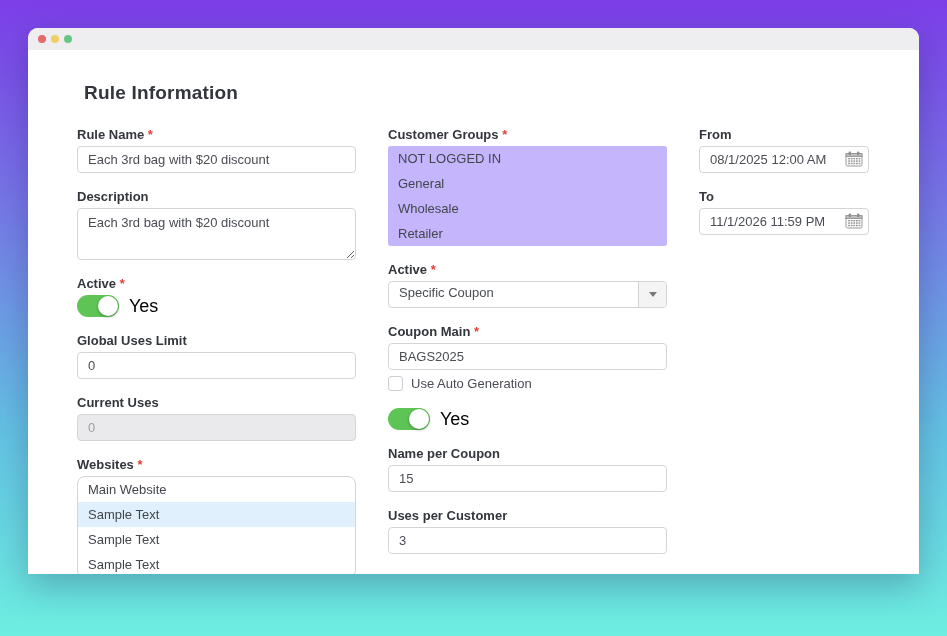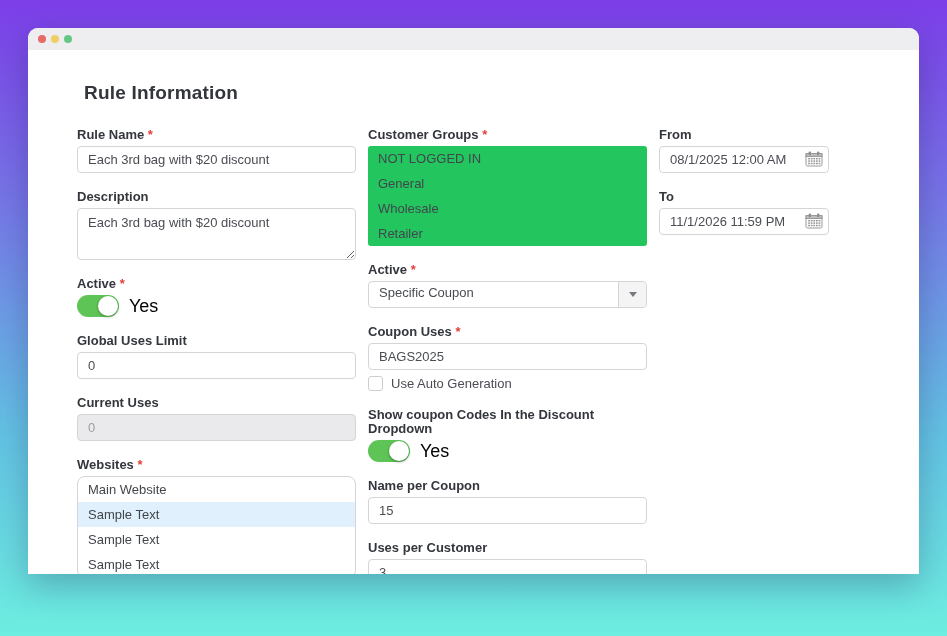--- a/index.html
+++ b/index.html
@@ -20,21 +20,21 @@
     display:flex; align-items:center; padding-left:10px; gap:5px;
   }
   .dot { width:8px; height:8px; border-radius:50%; }
   .dot-red { background:#e76a6a; }
   .dot-yellow { background:#f0cf62; }
   .dot-green { background:#66c785; }
 
   .content { padding:32px 0 0 28px; }
   h1.page-title { font-size:19px; line-height:22px; font-weight:bold; color:#32353b; margin-left:28px; letter-spacing:.2px; }
 
-  .columns { display:flex; gap:12px; padding-left:21px; margin-top:24px; }
+  .columns { display:flex; gap:32px; padding-left:21px; margin-top:24px; }
   .col1 { width:279px; }
   .col2 { width:279px; }
   .col3 { width:170px; }
 
   .field { margin-bottom:17px; }
   .label { display:block; font-size:13px; line-height:14px; font-weight:bold; color:#33363c; margin-bottom:4px; }
   .req { color:#e0403a; font-weight:bold; }
 
   .input {
     display:block; width:100%; height:27px;
@@ -50,21 +50,21 @@
   .toggle .knob {
     position:absolute; right:1px; top:1px; width:20px; height:20px;
     background:#fff; border-radius:50%; box-shadow:0 1px 3px rgba(0,0,0,.35);
   }
   .toggle-text { font-size:18px; color:#000000; margin-left:10px; }
 
   .listbox { border:1px solid #d5d5d9; border-radius:8px; background:#fff; overflow:hidden; }
   .listbox .row { height:25px; line-height:25px; padding-left:10px; font-size:13px; color:#42464c; cursor:default; }
   .listbox .row.selected { background:#e0f0fc; }
 
-  .multiselect { background:#22c55e; border-radius:3px; overflow:hidden; }
+  .multiselect { background:#c4b5fd; border-radius:3px; overflow:hidden; }
   .multiselect .row { height:25px; line-height:25px; padding-left:10px; font-size:13px; color:#42464c; cursor:default; }
 
   .select { position:relative; height:27px; border:1px solid #d5d5d9; border-radius:4px; background:#fff;
     display:flex; align-items:center; padding:0 38px 5px 10px; font-size:13px; color:#4a4d53; cursor:pointer; }
   .select-btn { position:absolute; right:0; top:0; bottom:0; width:28px; background:#f4f4f5;
     border-left:1px solid #d5d5d9; border-radius:0 4px 4px 0; display:flex; align-items:center; justify-content:center; }
   .caret { width:0; height:0; border-left:4px solid transparent; border-right:4px solid transparent; border-top:5px solid #77797e; }
 
   .check-row { display:flex; align-items:center; margin-top:6px; }
   .checkbox { width:15px; height:15px; border:1px solid #ccced2; border-radius:3px; background:#fff; flex:0 0 auto; cursor:pointer; }
@@ -149,30 +149,29 @@
           <span class="label"><span>Active</span> <span class="req">*</span></span>
           <div class="select">
             <span>Specific Coupon</span>
             <span class="select-btn">
               <span class="caret"></span>
             </span>
           </div>
         </div>
 
         <div class="field">
-          <span class="label"><span>Coupon Uses</span> <span class="req">*</span></span>
+          <span class="label"><span>Coupon Main</span> <span class="req">*</span></span>
           <input class="input" type="text" value="BAGS2025" style="">
           <div class="check-row">
             <span class="checkbox"></span>
             <span class="check-label">Use Auto Generation</span>
           </div>
         </div>
 
         <div class="field">
-          <span class="label">Show coupon Codes In the Discount Dropdown</span>
           <div class="toggle-row">
             <span class="toggle">
                 <span class="knob"></span>
               </span>
             <span class="toggle-text">Yes</span>
           </div>
         </div>
 
         <div class="field">
           <span class="label">Name per Coupon</span>

